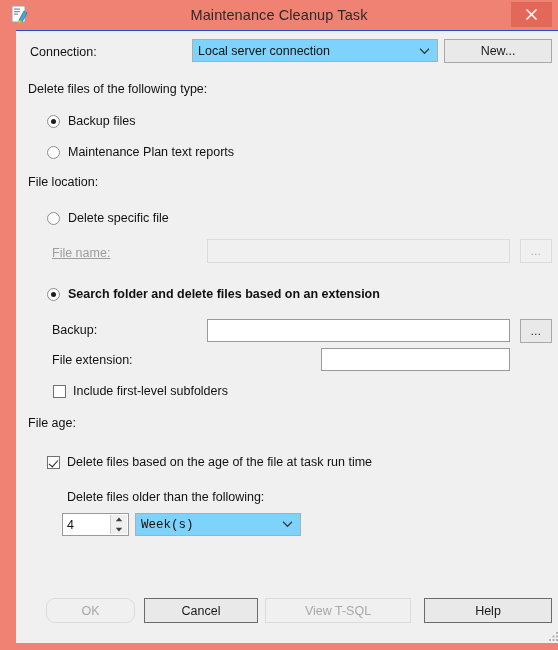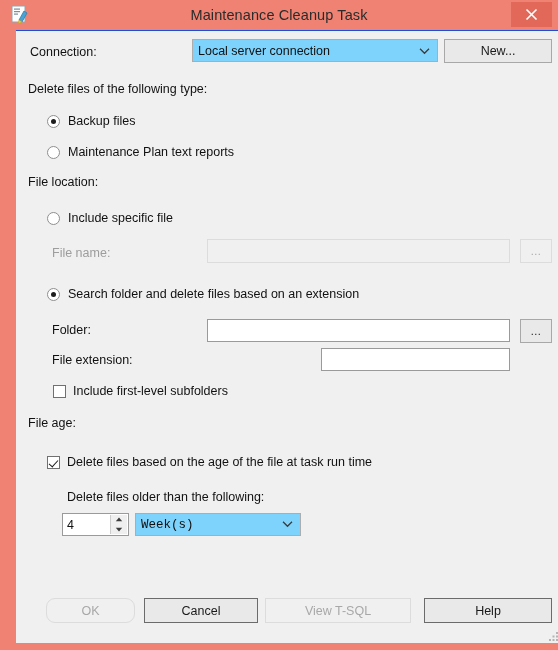--- a/index.html
+++ b/index.html
@@ -73,21 +73,21 @@
     border-top: 1px solid #1d4ed8;
   }
 
   
   .lbl {
     position: absolute;
     font-size: 12.5px;
     color: #111111;
     white-space: nowrap;
   }
-  .lbl.dim { color: #9d9d9d; }
+  .lbl.dim { color: #9d9d9d; text-decoration: underline; }
 
   
   .combo {
     position: absolute;
     box-sizing: border-box;
     background: #7dd3fc;
     border: 1px solid #adadad;
     font-size: 12.5px;
     color: #111;
     line-height: 1;
@@ -286,34 +286,34 @@
 
     <div class="radio checked" style="left:31px; top:84px;"></div>
     <div class="lbl" style="left:52px; top:83px;">Backup files</div>
 
     <div class="radio" style="left:31px; top:115px;"></div>
     <div class="lbl" style="left:52px; top:114px;">Maintenance Plan text reports</div>
 
     <div class="lbl" style="left:12px; top:144px;">File location:</div>
 
     <div class="radio" style="left:31px; top:181px;"></div>
-    <div class="lbl" style="left:52px; top:180px;">Include specific file</div>
+    <div class="lbl" style="left:52px; top:180px;">Delete specific file</div>
 
     <div class="lbl dim" style="left:36px; top:215px;">File name:</div>
     <div class="textbox disabled" style="left:191px; top:208px; width:303px; height:24px;">
       <span class="tb-val"></span>
     </div>
     <button class="btn ellipsis disabled" style="left:504px; top:208px; width:32px; height:24px;">
       <span>...</span>
     </button>
 
     <div class="radio checked" style="left:31px; top:257px;"></div>
-    <div class="lbl" style="left:52px; top:256px;">Search folder and delete files based on an extension</div>
-
-    <div class="lbl" style="left:36px; top:292px;">Folder:</div>
+    <div class="lbl" style="left:52px; top:256px;font-weight:bold;">Search folder and delete files based on an extension</div>
+
+    <div class="lbl" style="left:36px; top:292px;">Backup:</div>
     <div class="textbox" style="left:191px; top:288px; width:303px; height:23px;">
       <span class="tb-val"></span>
     </div>
     <button class="btn ellipsis" style="left:504px; top:288px; width:32px; height:24px;">
       <span>...</span>
     </button>
 
     <div class="lbl" style="left:36px; top:322px;">File extension:</div>
     <div class="textbox" style="left:305px; top:317px; width:189px; height:23px;">
       <span class="tb-val"></span>

